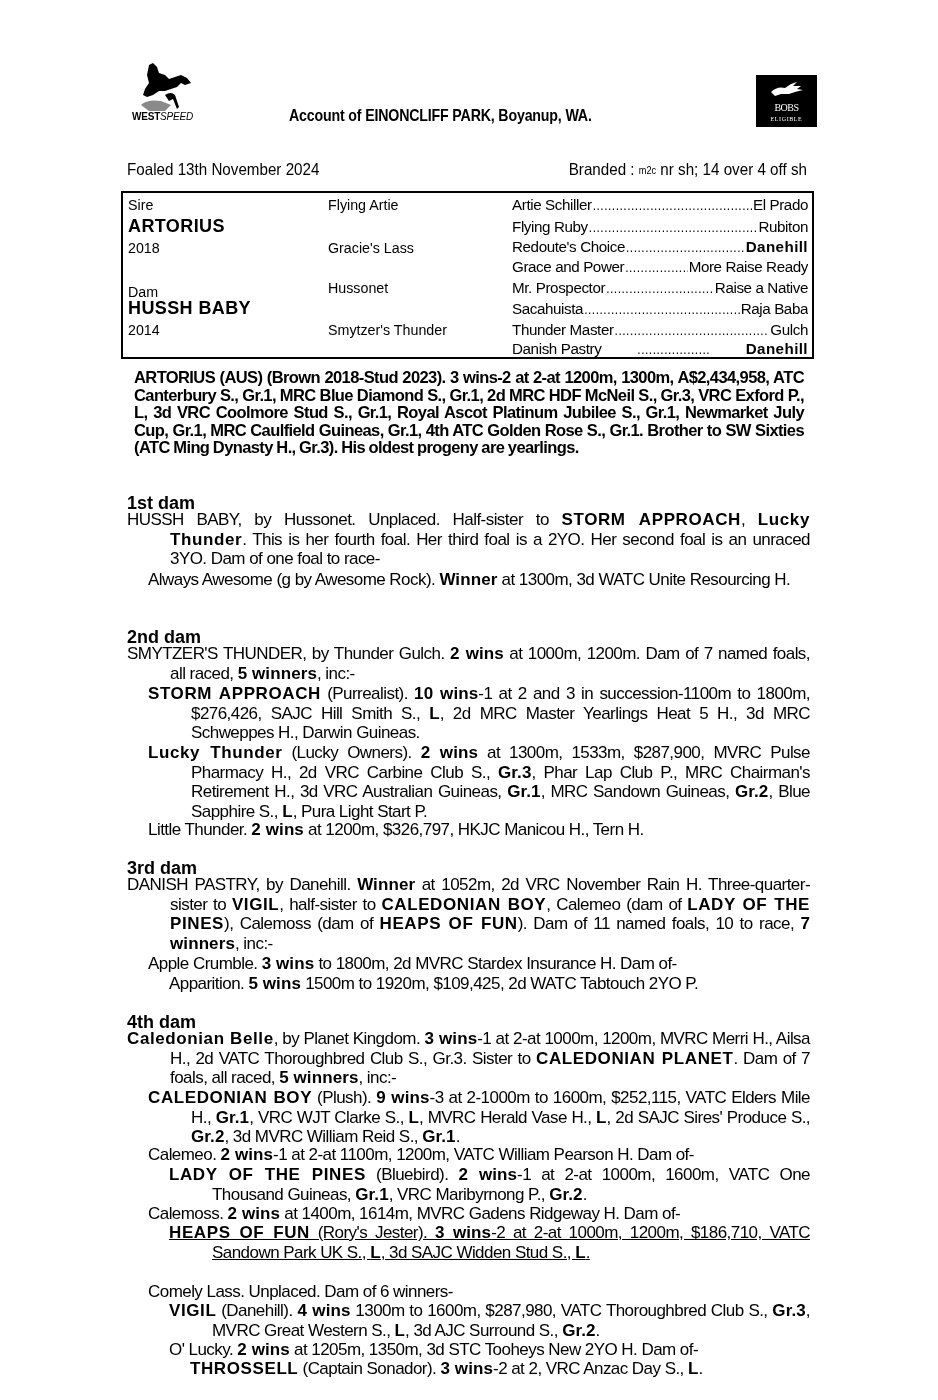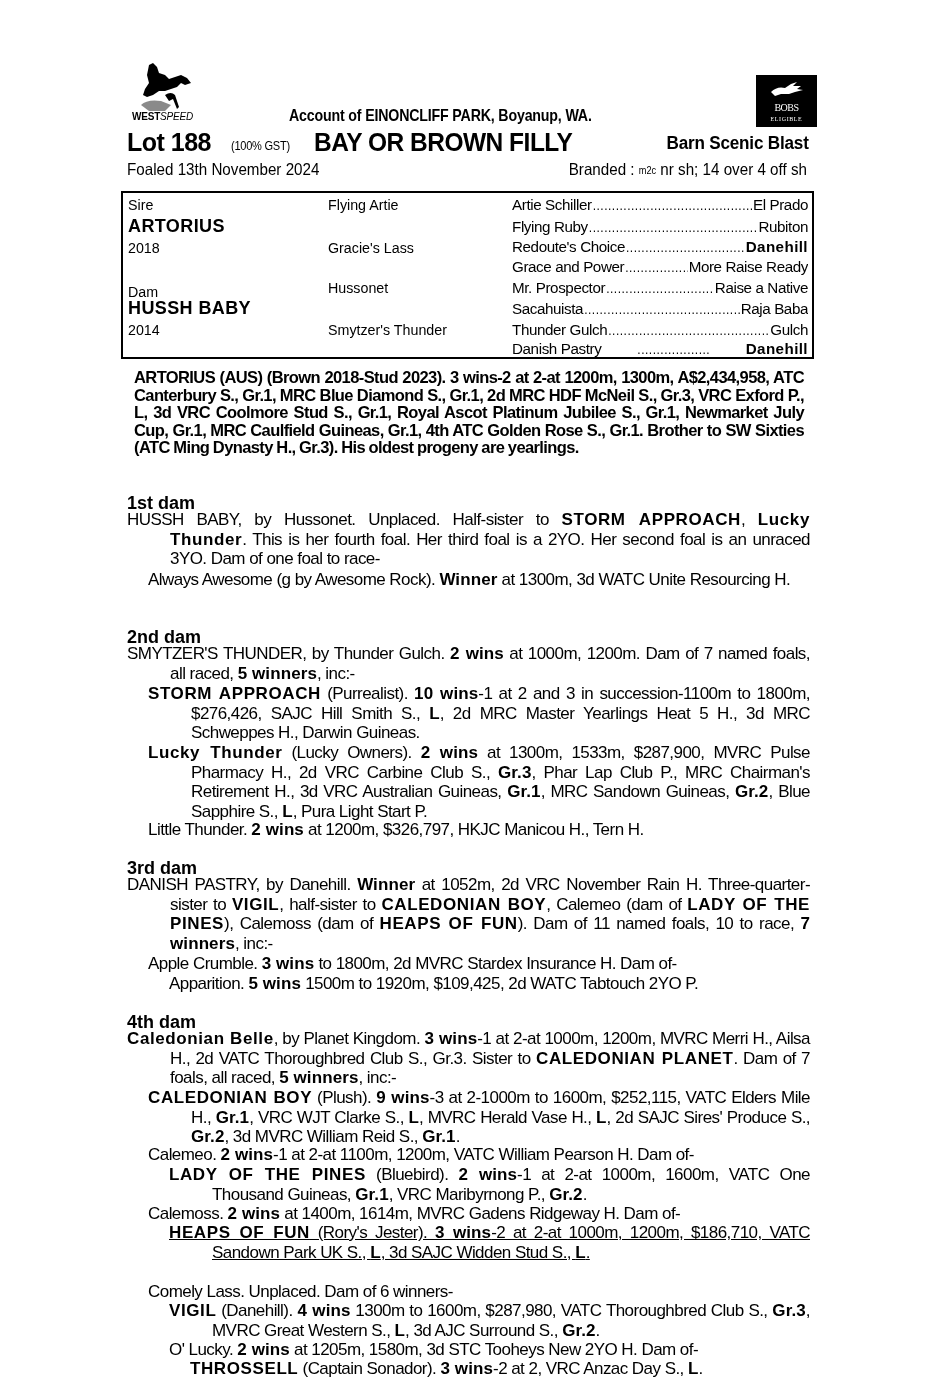--- a/index.html
+++ b/index.html
@@ -65,26 +65,20 @@
   <div class="bobs">
     <svg class="horse" width="36" height="18" viewBox="0 0 36 18">
       <path d="M2 12 Q8 6 16 8 L22 4 L28 2 L24 6 L32 6 L28 9 L34 10 L26 12 L20 14 L12 14 L6 16 Z" fill="#fff"></path>
     </svg>
     <div class="bobs-word">BOBS</div>
     <div class="bobs-sub">ELIGIBLE</div>
   </div>
 
   <div class="account">Account of EINONCLIFF PARK, Boyanup, WA.</div>
 
-  <div class="lotline">
-    <span class="lot">Lot 188</span>
-    <span class="gst">(100% GST)</span>
-    <span class="horse-desc">BAY OR BROWN FILLY</span>
-    <span class="horse-name">Barn Scenic Blast</span>
-  </div>
 
   <div class="foaled">Foaled 13th November 2024</div>
   <div class="branded"><span>Branded : </span><span class="brand-mark">m2c</span><span> nr sh; 14 over 4 off sh</span></div>
 
   <div class="pedigree">
     <span class="ped-cell" style="left:5px;top:3px;">Sire</span>
     <span class="ped-big" style="left:5px;top:23px;">ARTORIUS</span>
     <span class="ped-cell" style="left:5px;top:46px;">2018</span>
     <span class="ped-cell" style="left:5px;top:90px;">Dam</span>
     <span class="ped-big" style="left:5px;top:105px;">HUSSH BABY</span>
@@ -119,21 +113,21 @@
         <span class="nm">Mr. Prospector</span>
         <span class="dots">........................................................................</span>
         <span class="sr">Raise a Native</span>
       </div>
     <div class="ped-anc" style="top:107px;">
         <span class="nm">Sacahuista</span>
         <span class="dots">........................................................................</span>
         <span class="sr">Raja Baba</span>
       </div>
     <div class="ped-anc" style="top:128px;">
-        <span class="nm">Thunder Gulch</span>
+        <span class="nm">Thunder Master</span>
         <span class="dots">........................................................................</span>
         <span class="sr">Gulch</span>
       </div>
     <div class="ped-anc" style="top:147px;gap:35px;">
         <span class="nm">Danish Pastry</span>
         <span class="dots">........................................................................</span>
         <span class="sr bold">Danehill</span>
       </div>
   </div>
 
@@ -154,17 +148,17 @@
       <div class="para" style="left: 169px; width: 641px; padding-left: 43px; text-indent: -43px; box-sizing: border-box; top: 967px;"><span>Apparition. </span><b>5 wins</b><span> 1500m to 1920m, $109,425, 2d WATC Tabtouch 2YO P.</span></div>
       <div class="dam-heading" style="top: 1005px;">4th dam</div>
       <div class="para" style="left: 127px; width: 683px; padding-left: 43px; text-indent: -43px; box-sizing: border-box; top: 1022px;"><b class="caps">Caledonian Belle</b><span>, by Planet Kingdom. </span><b>3 wins</b><span>-1 at 2-at 1000m, 1200m, MVRC Merri H., Ailsa H., 2d VATC Thoroughbred Club S., Gr.3. Sister to </span><b class="caps">CALEDONIAN PLANET</b><span>. Dam of 7 foals, all raced, </span><b>5 winners</b><span>, inc:-</span></div>
       <div class="para" style="left: 148px; width: 662px; padding-left: 43px; text-indent: -43px; box-sizing: border-box; top: 1081px;"><b class="caps">CALEDONIAN BOY</b><span> (Plush). </span><b>9 wins</b><span>-3 at 2-1000m to 1600m, $252,115, VATC Elders Mile H., </span><b>Gr.1</b><span>, VRC WJT Clarke S., </span><b>L</b><span>, MVRC Herald Vase H., </span><b>L</b><span>, 2d SAJC Sires' Produce S., </span><b>Gr.2</b><span>, 3d MVRC William Reid S., </span><b>Gr.1</b><span>.</span></div>
       <div class="para" style="left: 148px; width: 662px; padding-left: 43px; text-indent: -43px; box-sizing: border-box; top: 1138px;"><span>Calemeo. </span><b>2 wins</b><span>-1 at 2-at 1100m, 1200m, VATC William Pearson H. Dam of-</span></div>
       <div class="para" style="left: 169px; width: 641px; padding-left: 43px; text-indent: -43px; box-sizing: border-box; top: 1158px;"><b class="caps">LADY OF THE PINES</b><span> (Bluebird). </span><b>2 wins</b><span>-1 at 2-at 1000m, 1600m, VATC One Thousand Guineas, </span><b>Gr.1</b><span>, VRC Maribyrnong P., </span><b>Gr.2</b><span>.</span></div>
       <div class="para" style="left: 148px; width: 662px; padding-left: 43px; text-indent: -43px; box-sizing: border-box; top: 1197px;"><span>Calemoss. </span><b>2 wins</b><span> at 1400m, 1614m, MVRC Gadens Ridgeway H. Dam of-</span></div>
       <div class="para" style="left: 169px; width: 641px; padding-left: 43px; text-indent: -43px; box-sizing: border-box; top: 1216px; text-decoration: underline;"><b class="caps">HEAPS OF FUN</b><span> (Rory's Jester). </span><b>3 wins</b><span>-2 at 2-at 1000m, 1200m, $186,710, VATC Sandown Park UK S., </span><b>L</b><span>, 3d SAJC Widden Stud S., </span><b>L</b><span>.</span></div>
       <div class="para" style="left: 148px; width: 662px; padding-left: 43px; text-indent: -43px; box-sizing: border-box; top: 1275px;"><span>Comely Lass. Unplaced. Dam of 6 winners-</span></div>
       <div class="para" style="left: 169px; width: 641px; padding-left: 43px; text-indent: -43px; box-sizing: border-box; top: 1294px;"><b class="caps">VIGIL</b><span> (Danehill). </span><b>4 wins</b><span> 1300m to 1600m, $287,980, VATC Thoroughbred Club S., </span><b>Gr.3</b><span>, MVRC Great Western S., </span><b>L</b><span>, 3d AJC Surround S., </span><b>Gr.2</b><span>.</span></div>
-      <div class="para" style="left: 169px; width: 641px; padding-left: 43px; text-indent: -43px; box-sizing: border-box; top: 1333px;"><span>O' Lucky. </span><b>2 wins</b><span> at 1205m, 1580m, 3d STC Tooheys New 2YO H. Dam of-</span></div>
+      <div class="para" style="left: 169px; width: 641px; padding-left: 43px; text-indent: -43px; box-sizing: border-box; top: 1333px;"><span>O' Lucky. </span><b>2 wins</b><span> at 1205m, 1350m, 3d STC Tooheys New 2YO H. Dam of-</span></div>
       <div class="para" style="left: 190px; width: 620px; padding-left: 43px; text-indent: -43px; box-sizing: border-box; top: 1352px;"><b class="caps">THROSSELL</b><span> (Captain Sonador). </span><b>3 wins</b><span>-2 at 2, VRC Anzac Day S., </span><b>L</b><span>.</span></div>
     </div>
 
 </div>
 
 </body></html>

